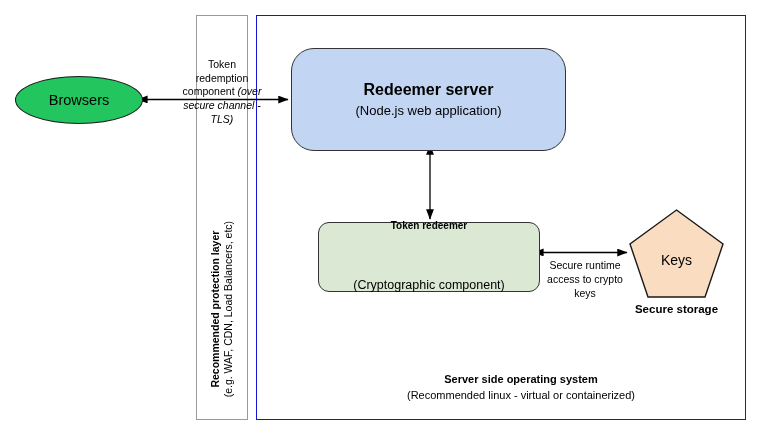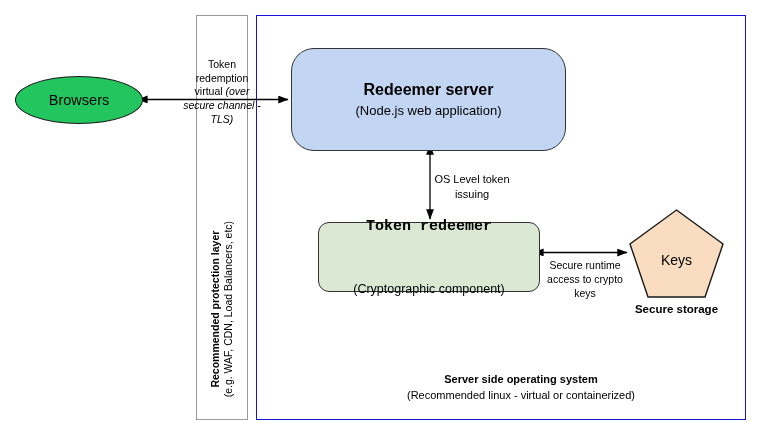--- a/index.html
+++ b/index.html
@@ -143,22 +143,21 @@
     border-radius: 11px;
     box-sizing: border-box;
     display: flex;
     flex-direction: column;
     align-items: center;
     justify-content: center;
     line-height: 1.4;
   }
   .redeemer-box .title {
     font-weight: bold;
-    font-size: 15px;
-    font-family: Liberation Mono, monospace;
+    font-size: 10px;
   }
   .redeemer-box .sub {
     font-size: 12.5px;
     margin-top: 44px;
   }
 
   .keys-shape {
     position: absolute;
     left: 629px;
     top: 209px;
@@ -268,34 +267,30 @@
     <line x1="543" y1="252.5" x2="627" y2="252.5" stroke="#000000" stroke-width="1.3" marker-start="url(#arrowStart)" marker-end="url(#arrowEnd)"></line>
   </svg>
 
   <div class="browsers">
     <span>Browsers</span>
   </div>
 
   <div class="lbl-browsers-server">
     <span>Token</span><br>
     <span>redemption</span><br>
-    <span>virtual </span><span class="ital">(over</span><br>
+    <span>component </span><span class="ital">(over</span><br>
     <span class="ital">secure channel -</span><br>
     <span class="ital">TLS)</span>
   </div>
 
   <div class="server-box">
     <span class="title">Redeemer server</span>
     <span class="sub">(Node.js web application)</span>
   </div>
 
-  <div class="lbl-os-token">
-    <span>OS Level token</span><br>
-    <span>issuing</span>
-  </div>
 
   <div class="redeemer-box">
     <span class="title">Token redeemer</span>
     <span class="sub">(Cryptographic component)</span>
   </div>
 
   <div class="lbl-secure-runtime">
     <span>Secure runtime</span><br>
     <span>access to crypto</span><br>
     <span>keys</span>

